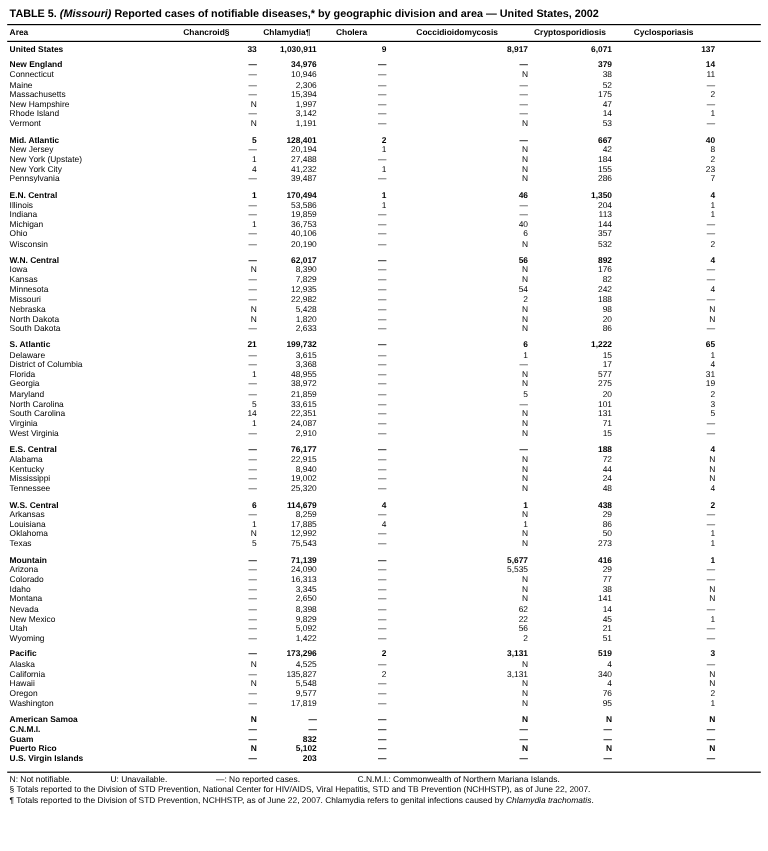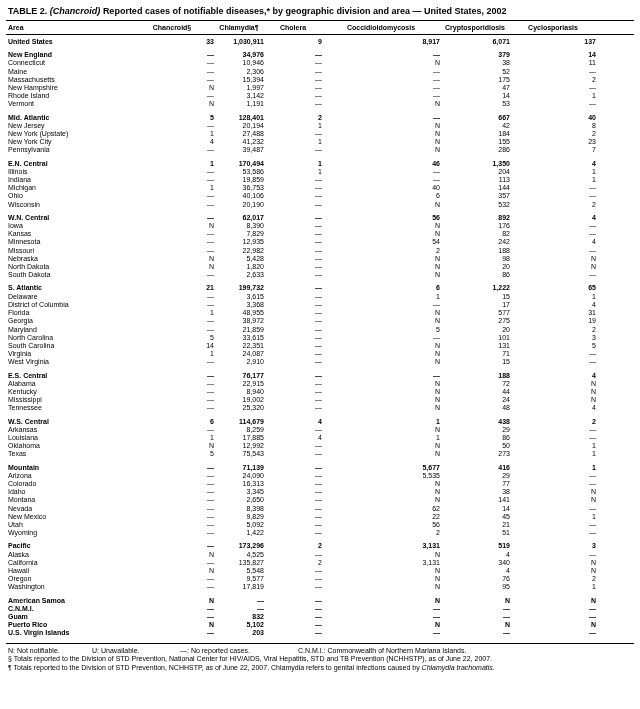--- a/index.html
+++ b/index.html
@@ -28,22 +28,22 @@
   .legend span:nth-child(2){ width:88px; }
   .legend span:nth-child(3){ width:118px; }
   .fn i { font-style:italic; }
 </style>
 </head>
 <body>
 
 <div class="page">
 
   <div class="title">
-    <span>TABLE 2.</span>
-    <span class="cont">(Chancroid)</span>
+    <span>TABLE 5.</span>
+    <span class="cont">(Missouri)</span>
     <span>Reported cases of notifiable diseases,* by geographic division and area — United States, 2002</span>
   </div>
 
   <div class="header-row">
     <span class="cell c0">Area</span>
     <span class="cell c1 num">Chancroid§</span>
     <span class="cell c2 num">Chlamydia¶</span>
     <span class="cell c3 num">Cholera</span>
     <span class="cell c4 num">Coccidioidomycosis</span>
     <span class="cell c5 num">Cryptosporidiosis</span>

